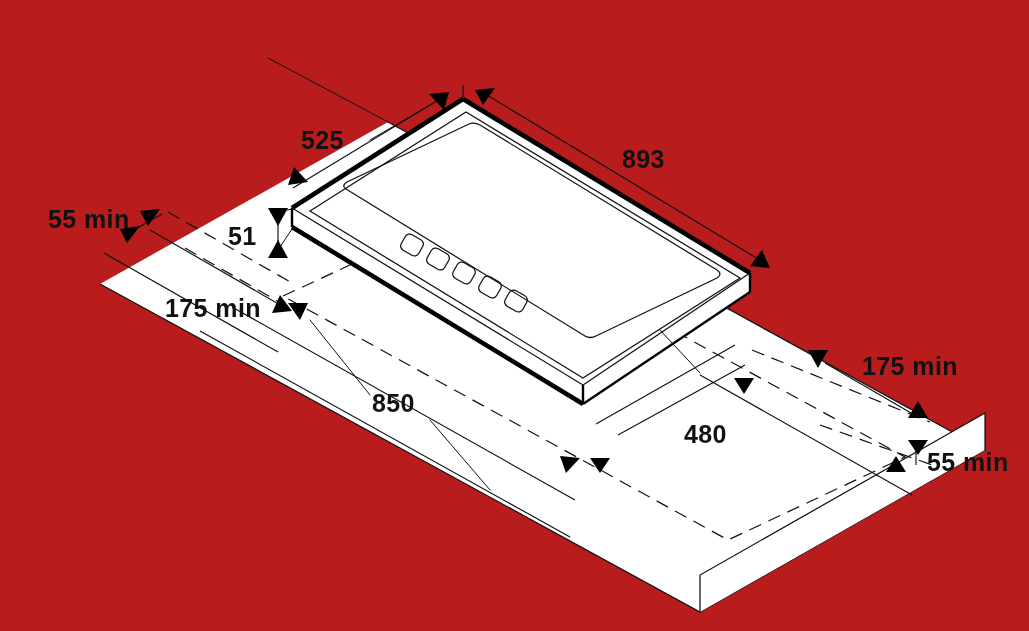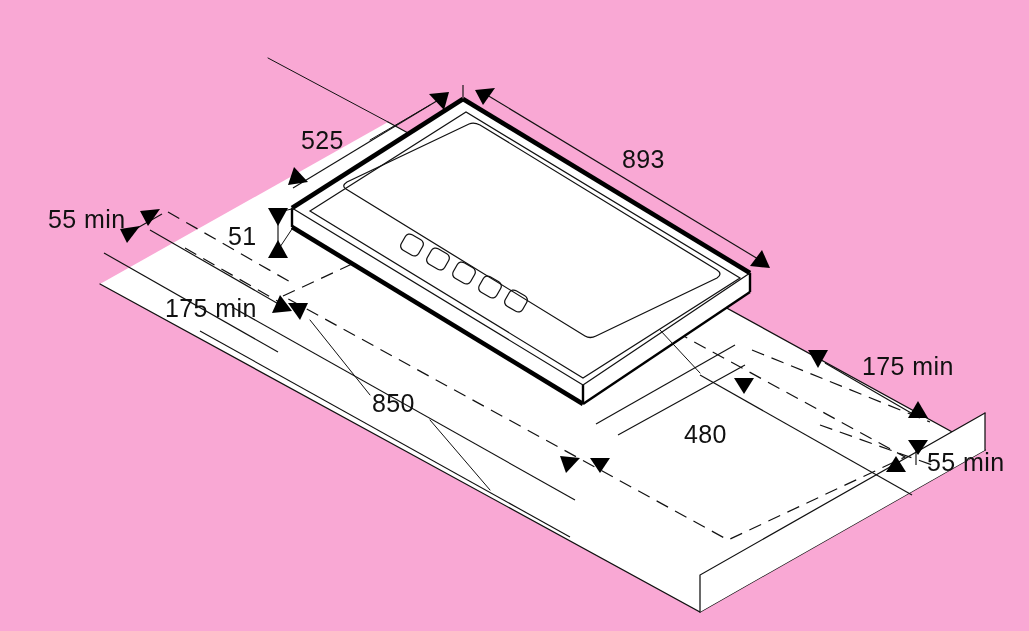--- a/index.html
+++ b/index.html
@@ -10,21 +10,22 @@
   body {
     width: 1029px;
     height: 631px;
     font-family: "Liberation Sans", sans-serif;
     overflow: hidden;
   }
   #drawing-root {
     position: relative;
     width: 1029px;
     height: 631px;
-    background: #f9a8d4;
+    background: #b91c1c;
+    font-weight: bold;
   }
   svg#technical-drawing {
     display: block;
     width: 1029px;
     height: 631px;
   }
   .dim-text {
     font-family: "Liberation Sans", sans-serif;
     font-size: 25px;
     fill: #111111;

